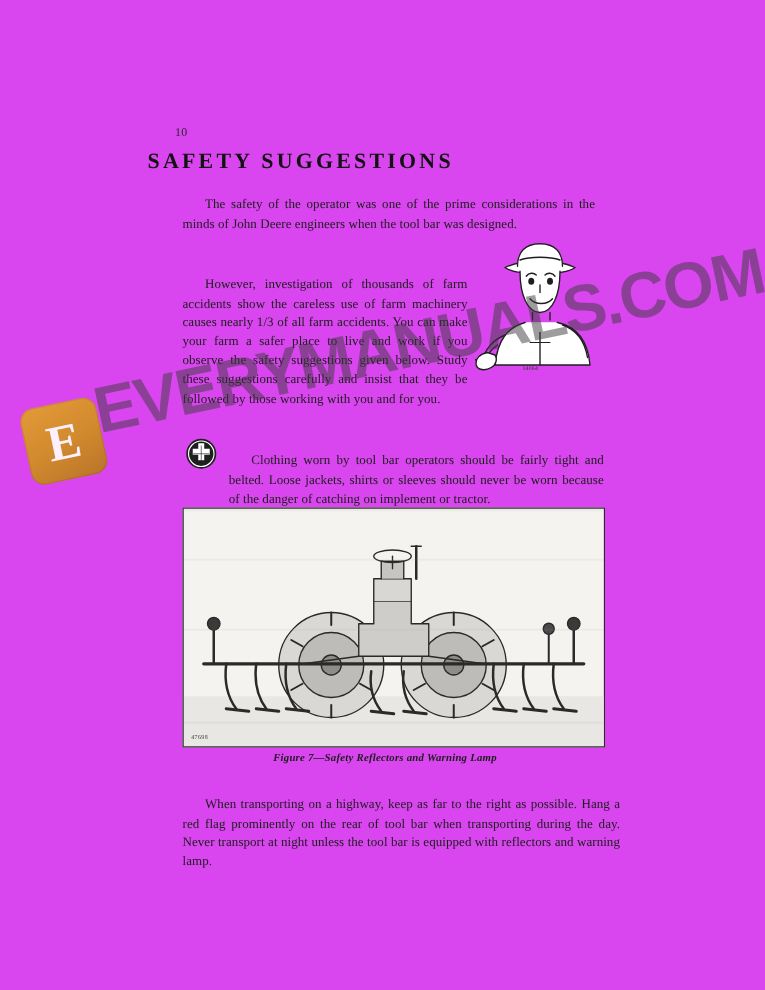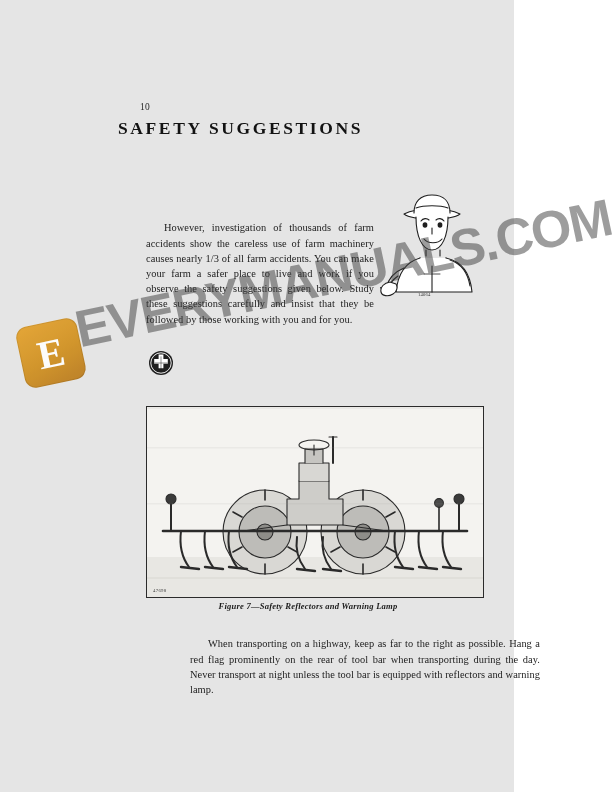--- a/index.html
+++ b/index.html
@@ -13,23 +13,23 @@
     position: relative;
     overflow: hidden;
     font-family: "Liberation Serif", serif;
     color: #1a1a1a;
   }
 
   
   #page {
     position: absolute;
     left: 0; top: 0;
-    width: 514px;
+    width: 612px;
     height: 792px;
-    background: #e5e5e5;
+    background: #d946ef;
   }
   #sheet {
     position: absolute;
     left: 118px;
     top: 88px;
     width: 380px;
     height: 600px;
   }
 
   
@@ -64,21 +64,21 @@
     text-align: justify;
     color: #1c1c1c;
     letter-spacing: 0.05px;
   }
   .para .indent { display: inline-block; width: 18px; }
 
   #para1 { left: 28px; top: 58px;  width: 330px; }
   #para2 { left: 28px; top: 122px; width: 228px; }
   #para3 { left: 28px; top: 222px; width: 335px; }
   #para4 { left: 65px; top: 263px; width: 300px; }
-  #para5 { left: 28px; top: 538px; width: 350px; margin-left: 44px; }
+  #para5 { left: 28px; top: 538px; width: 350px; }
 
   
   .safety-man {
     position: absolute;
     left: 262px;
     top: 96px;
     width: 118px;
     height: 122px;
   }
   .safety-man svg { display: block; }
@@ -229,33 +229,35 @@
 
           <path d="M70 76 C82 80 88 90 90 102"></path>
 
           <path d="M52 82 L52 108"></path>
           <path d="M44 90 L60 90" stroke-width="0.8"></path>
         </g>
       </svg>
       <div class="man-code">14064</div>
     </div>
 
+    <p class="para" id="para1"><span class="indent"></span><span>The safety of the operator was one of the prime considerations in the minds of John Deere engineers when the tool bar was designed.</span></p>
 
     <p class="para" id="para2"><span class="indent"></span><span>However, investigation of thousands of farm accidents show the careless use of farm machinery causes nearly 1/3 of all farm accidents.  You can make your farm a safer place to live and work if you observe the safety suggestions given below. Study these suggestions carefully and insist that they be followed by those working with you and for you.</span></p>
 
 
     <div class="emblem">
       <svg width="26" height="26" viewBox="0 0 26 26" xmlns="http://www.w3.org/2000/svg">
         <circle cx="13" cy="13" r="12" fill="#1f1f1f"></circle>
         <circle cx="13" cy="13" r="10.2" fill="none" stroke="#ffffff" stroke-width="0.9"></circle>
         <path d="M10.6 4.6 h4.8 v4.4 h4.4 v4.8 h-4.4 v4.4 h-4.8 v-4.4 h-4.4 v-4.8 h4.4 z" fill="#ffffff"></path>
         <path d="M13 6.4 v13.2 M6.4 13 h13.2" stroke="#1f1f1f" stroke-width="0.5"></path>
       </svg>
     </div>
 
+    <p class="para" id="para4"><span class="indent"></span><span>Clothing worn by tool bar operators should be fairly tight and belted. Loose jackets, shirts or sleeves should never be worn because of the danger of catching on implement or tractor.</span></p>
 
 
     <div class="figure-box">
       <svg width="336" height="190" viewBox="0 0 336 190" xmlns="http://www.w3.org/2000/svg">
         <rect x="0" y="0" width="336" height="190" fill="#f4f3f0"></rect>
 
         <rect x="0" y="150" width="336" height="40" fill="#e8e7e3"></rect>
         <g stroke="#2a2a2a" fill="none" stroke-width="1.1" stroke-linecap="round" stroke-linejoin="round">
 
           <circle cx="118" cy="125" r="42" fill="#d9d8d4"></circle>

